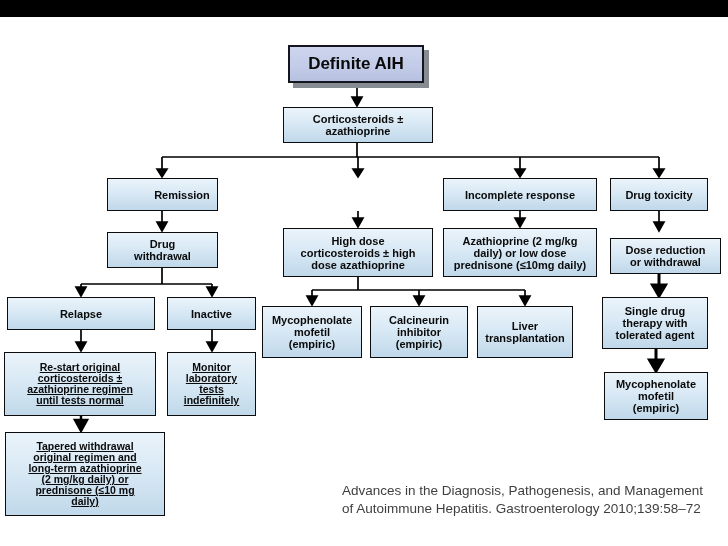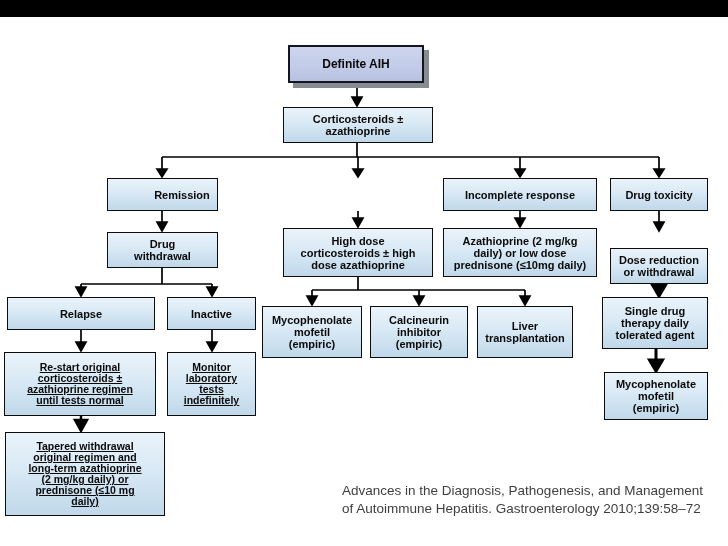--- a/index.html
+++ b/index.html
@@ -15,21 +15,21 @@
     border:1.7px solid #0c0c0c;
     background:linear-gradient(to bottom, #eaf3fa 0%, #d9e9f5 45%, #c0d8ea 100%);
     display:flex; align-items:center; justify-content:center;
     text-align:center; font-weight:bold; color:#0a0a0a;
     font-size:11px; line-height:12px; white-space:pre-line; padding:1px 2px;
   }
   .box.title {
     background:linear-gradient(to bottom, #cdd5ee 0%, #c2cbe7 60%, #b6c1e0 100%);
     border:2px solid #15151f;
     box-shadow:5px 5px 0 #878c93;
-    font-size:12px;
+    font-size:17px;
   }
   .box.small { font-size:10.5px; line-height:11px;text-decoration:underline; }
   #connectors { position:absolute; left:0; top:0; }
   #citation {
     position:absolute; left:342px; top:482px; width:372px;
     font-size:13.5px; line-height:17.5px; color:#3f3f3f; white-space:pre-line;
     font-weight:normal;
   }
 </style>
 </head>
@@ -116,40 +116,40 @@
 withdrawal</div>
 
   <div class="box" style="left:283px; top:228px; width:150px; height:49px;">High dose
 corticosteroids ± high
 dose azathioprine</div>
 
   <div class="box" style="left:443px; top:228px; width:154px; height:49px;">Azathioprine (2 mg/kg
 daily) or low dose
 prednisone (≤10mg daily)</div>
 
-  <div class="box" style="left:610px; top:248px; width:98px; height:36px;">Dose reduction
+  <div class="box" style="left:610px; top:238px; width:111px; height:36px;">Dose reduction
 or withdrawal</div>
 
   <div class="box" style="left:7px; top:297px; width:148px; height:33px;">Relapse</div>
 
   <div class="box" style="left:167px; top:297px; width:89px; height:33px;">Inactive</div>
 
   <div class="box" style="left:262px; top:306px; width:100px; height:52px;">Mycophenolate
 mofetil
 (empiric)</div>
 
   <div class="box" style="left:370px; top:306px; width:98px; height:52px;">Calcineurin
 inhibitor
 (empiric)</div>
 
   <div class="box" style="left:477px; top:306px; width:96px; height:52px;">Liver
 transplantation</div>
 
   <div class="box" style="left:602px; top:297px; width:106px; height:52px;">Single drug
-therapy daily
+therapy with
 tolerated agent</div>
 
   <div class="box small" style="left:4px; top:352px; width:152px; height:64px;">Re-start original
 corticosteroids ±
 azathioprine regimen
 until tests normal</div>
 
   <div class="box small" style="left:167px; top:352px; width:89px; height:64px;">Monitor
 laboratory
 tests

